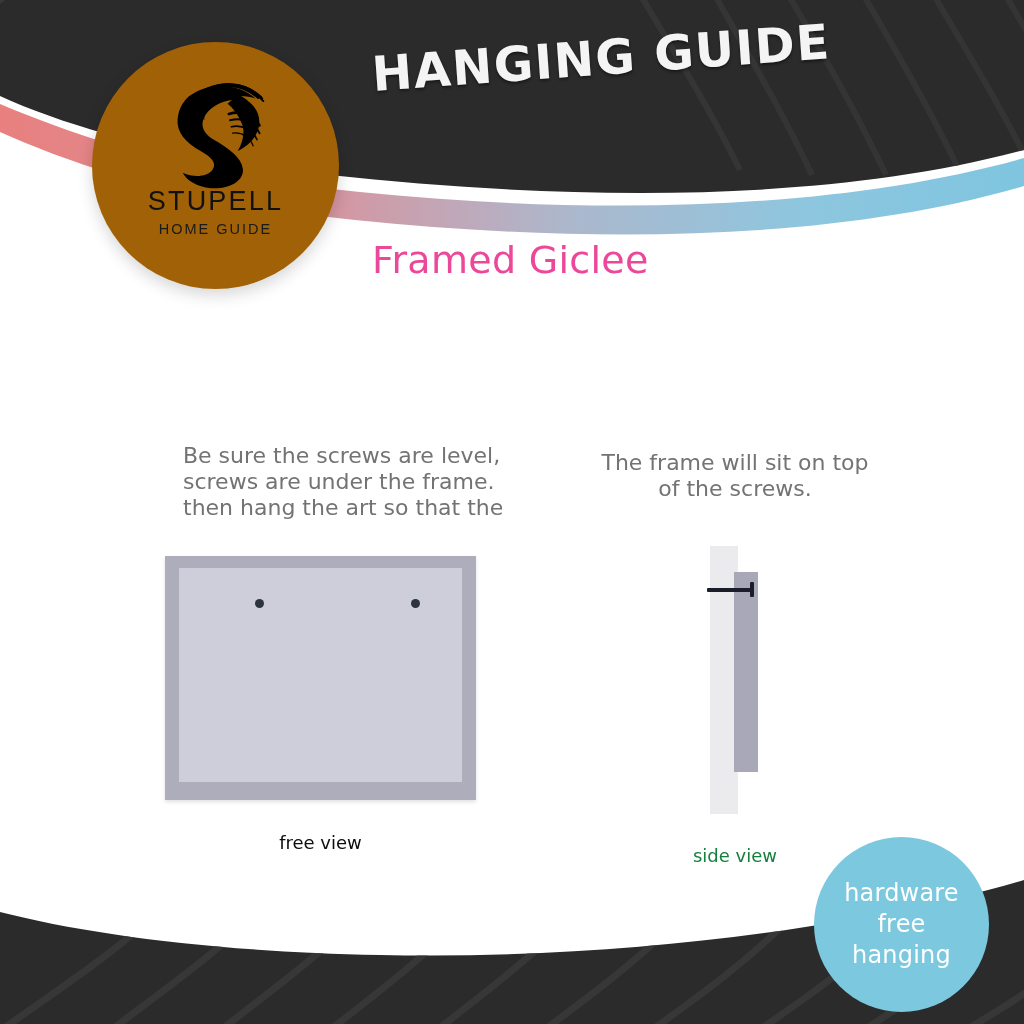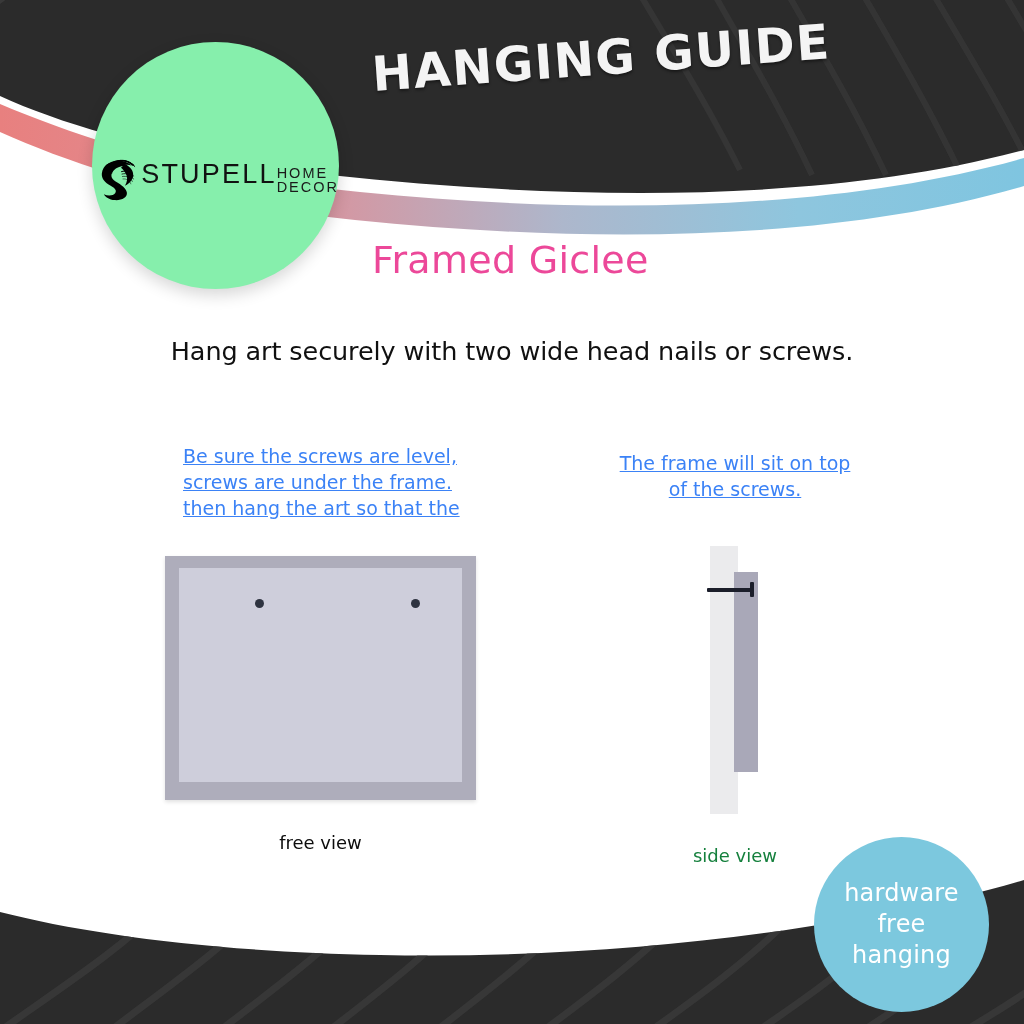--- a/index.html
+++ b/index.html
@@ -34,24 +34,24 @@
   }
 
   
   .logo-badge {
     position: absolute;
     left: 92px;
     top: 42px;
     width: 247px;
     height: 247px;
     border-radius: 50%;
-    background: #86efac;
+    background: #a16207;
     box-shadow: 0 6px 16px rgba(0,0,0,0.16);
     display: flex;
-    flex-direction: row;
+    flex-direction: column;
     align-items: center;
     justify-content: flex-start;
     padding-top: 22px;
     box-sizing: border-box;
   }
   .logo-mark {
     width: 128px;
     height: 128px;
     display: block;
   }
@@ -128,25 +128,24 @@
   .col-side {
     position: absolute;
     left: 570px;
     top: 450px;
     width: 330px;
   }
 
   .caption {
     text-align: center;
     font-family: "DejaVu Sans", sans-serif;
-    font-size: 19px;
+    font-size: 22px;
     line-height: 26px;
-    color: #3b82f6;
+    color: #737373;
     font-weight: 400;
-    text-decoration: underline;
   }
   .caption-left {
     text-align: left;
     padding-left: 53px;
   }
 
   
   .front-view-wrap {
     position: absolute;
     left: 165px;
@@ -354,28 +353,27 @@
         <path d="M120,78 C140,72 158,80 168,96" stroke-width="4"></path>
         <path d="M122,88 C142,82 160,92 168,108" stroke-width="3.2"></path>
         <path d="M124,98 C142,94 158,104 164,118" stroke-width="2.6"></path>
         <path d="M126,108 C142,106 154,116 158,128" stroke-width="2"></path>
       </g>
 
       <path d="M140,52 C162,62 172,82 166,102 C160,120 146,130 134,136
                C142,122 146,106 140,92 C134,78 126,68 118,62 C126,54 134,50 140,52 Z" fill="#000000"></path>
     </svg>
     <div class="logo-wordmark">STUPELL</div>
-    <div class="logo-subword">HOME DECOR</div>
+    <div class="logo-subword">HOME GUIDE</div>
   </div>
 
   <div class="header-title">HANGING GUIDE</div>
 
   <div class="product-type">Framed Giclee</div>
 
-  <div class="main-instruction">Hang art securely with two wide head nails or screws.</div>
 
   <div class="col-front">
     <div class="caption caption-left">
       <div>Be sure the screws are level,</div>
       <div>screws are under the frame.</div>
       <div>then hang the art so that the</div>
     </div>
   </div>
 
   <div class="col-side">

